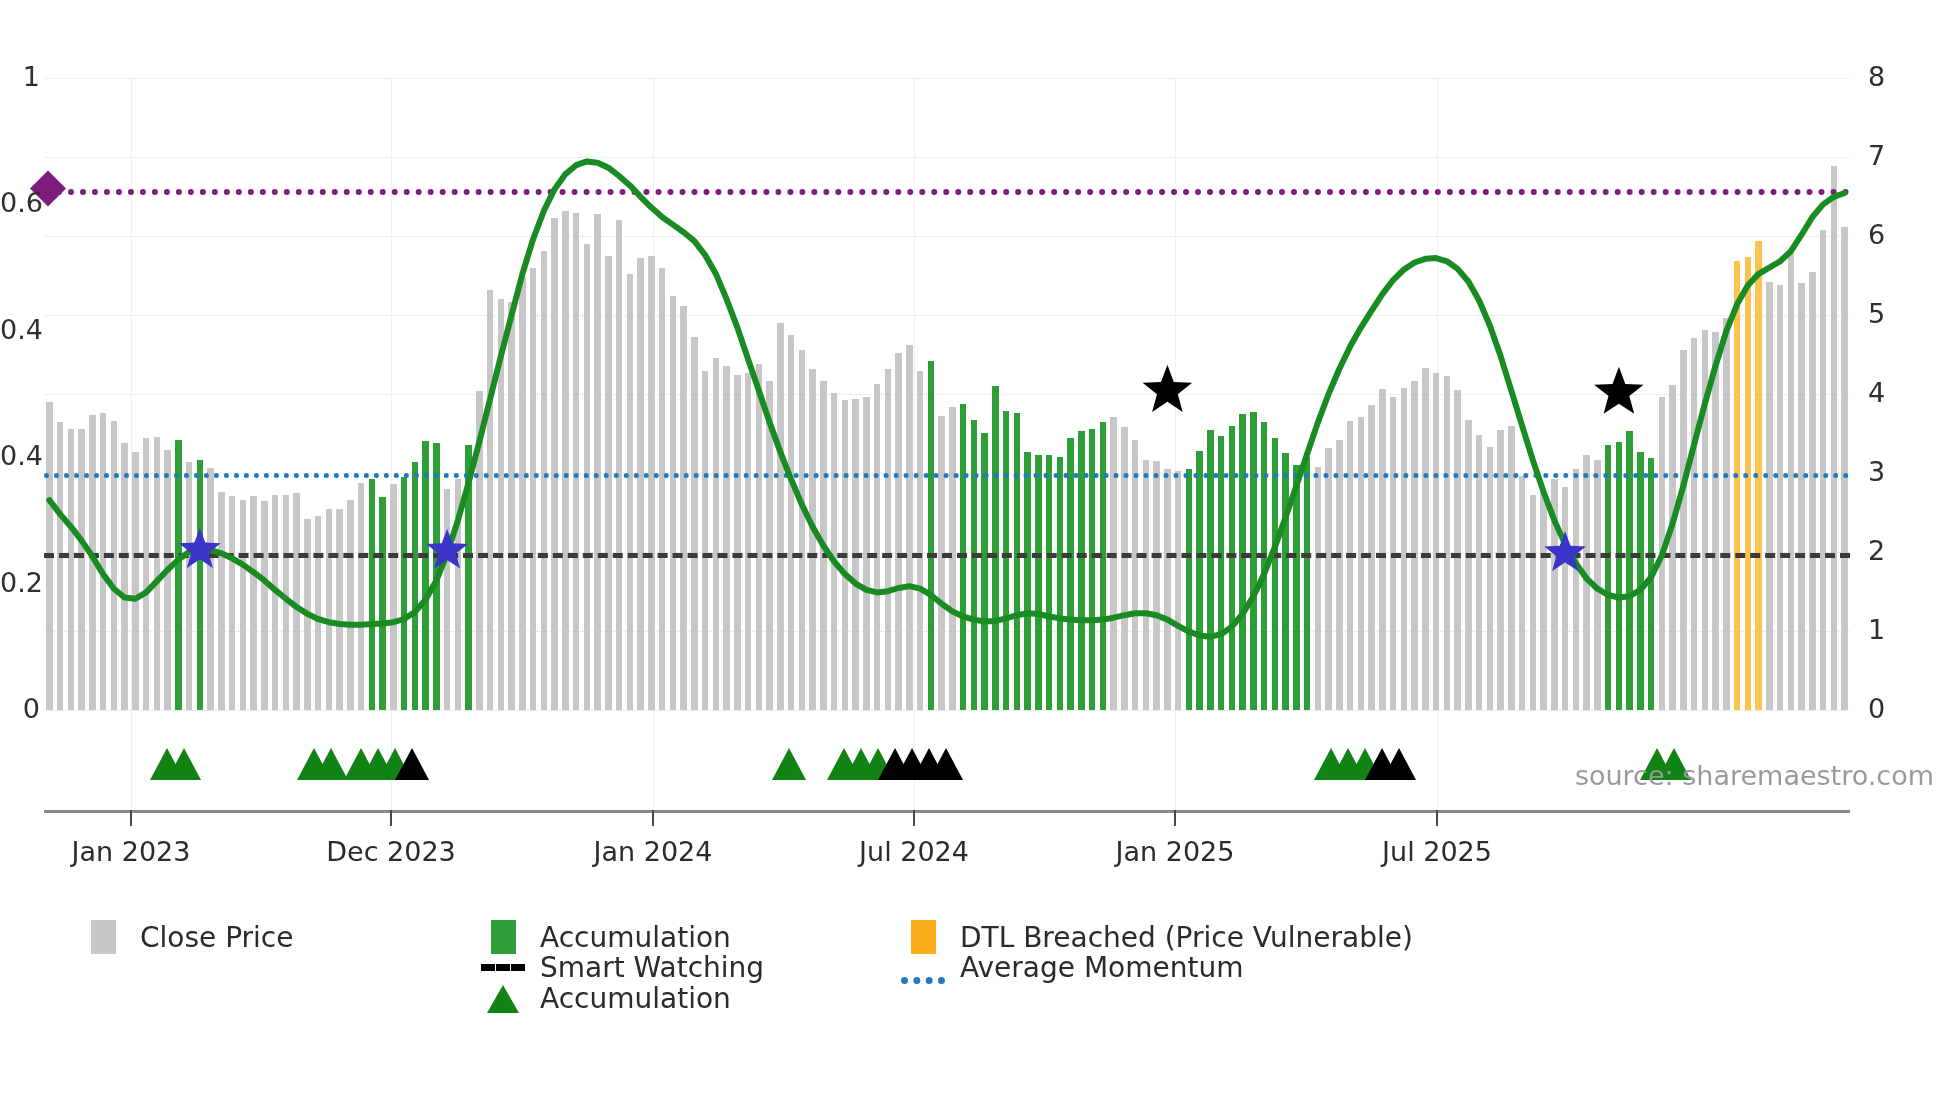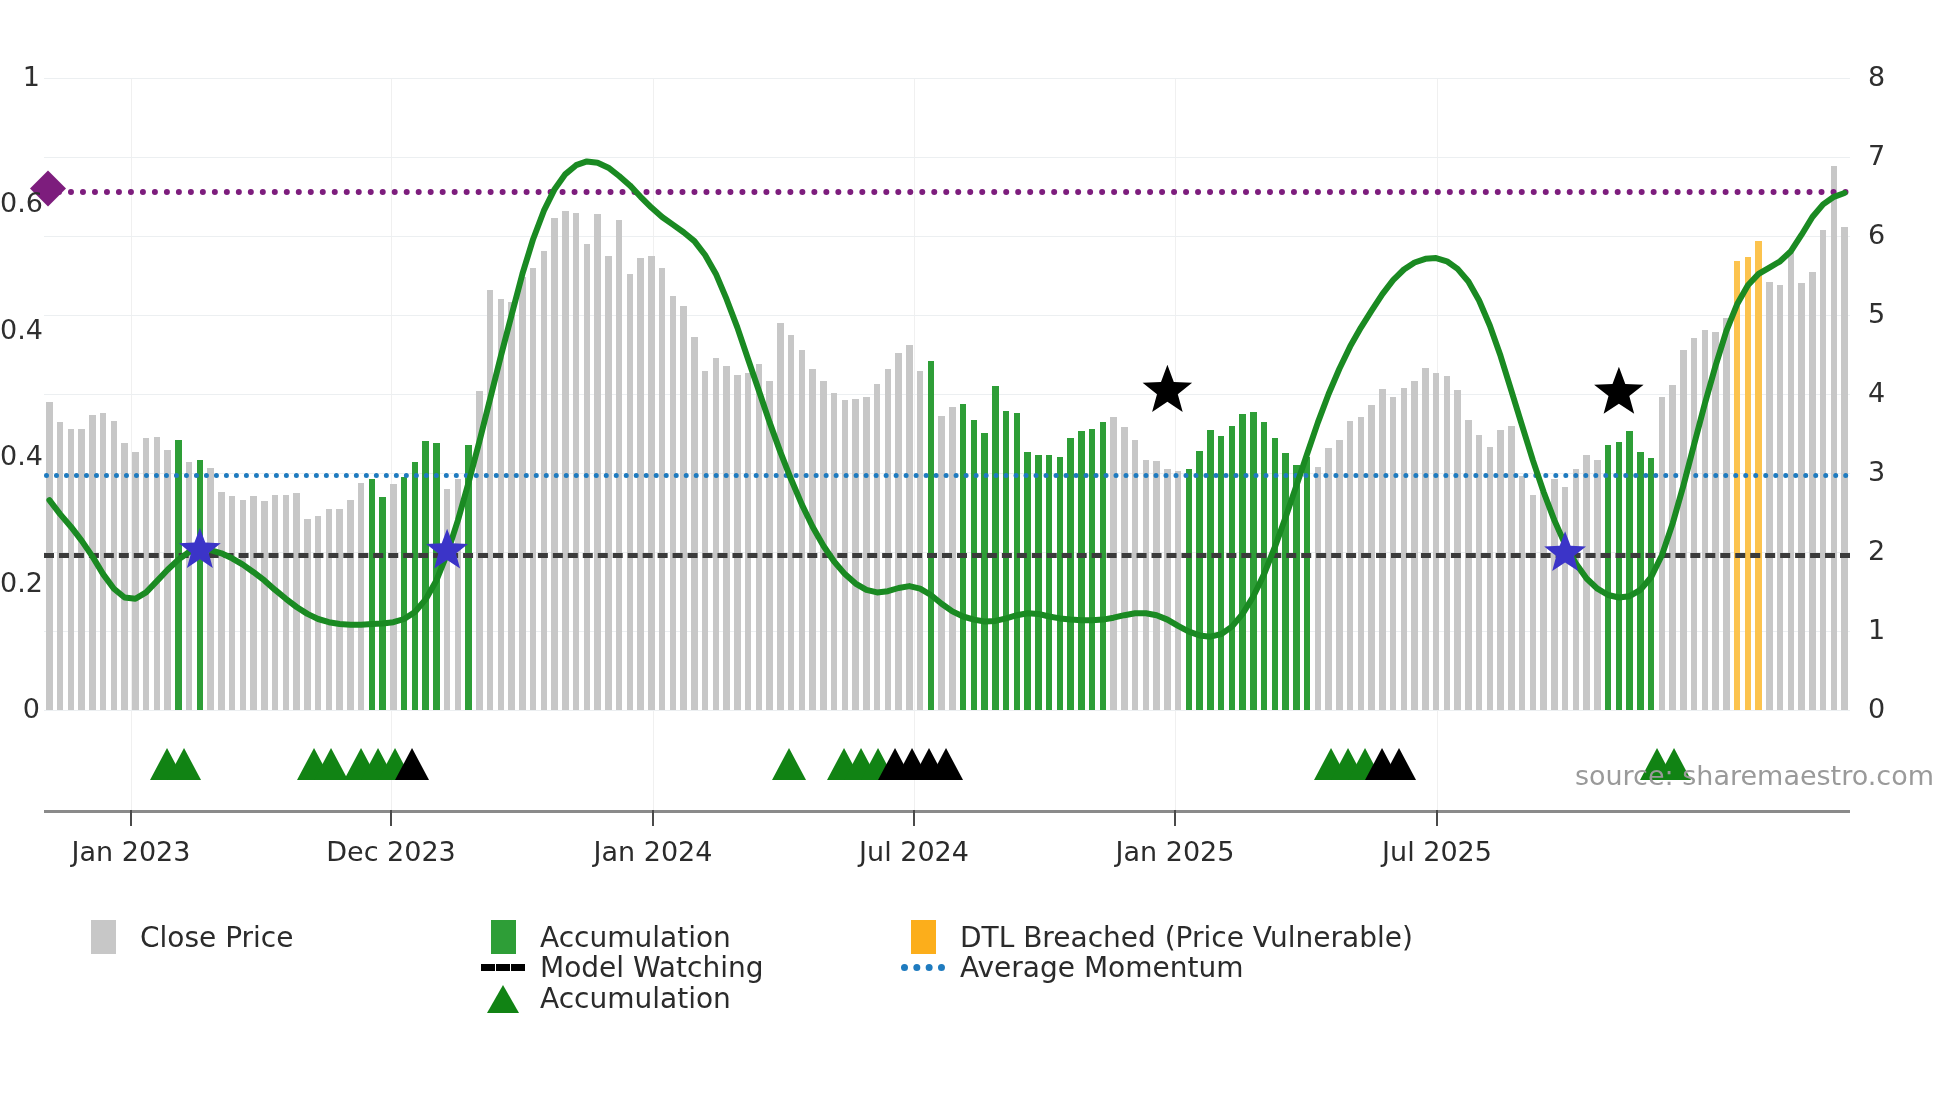--- a/index.html
+++ b/index.html
@@ -352,23 +352,23 @@
             <div class="sw-rect" style="background: rgb(252, 174, 27);"></div>
           </div>
           <div class="lgtxt">DTL Breached (Price Vulnerable)</div>
         </div>
       </div>
       <div class="lgrow" style="position: relative; height: 31px;">
         <div class="lgitem" style="position: absolute; left: 400px;">
           <div class="lgsw">
             <div class="sw-dash" style="border-top-color: rgb(0, 0, 0);"></div>
           </div>
-          <div class="lgtxt">Model Watching</div>
-        </div>
-        <div class="lgitem" style="position: absolute; left: 820px;">
+          <div class="lgtxt">Smart Watching</div>
+        </div>
+        <div class="lgitem" style="position: absolute; left: 820px; align-items: flex-end;">
           <div class="lgsw">
             <div class="sw-dot" style="border-top-color: rgb(31, 123, 191);"></div>
           </div>
           <div class="lgtxt">Average Momentum</div>
         </div>
       </div>
       <div class="lgrow" style="position: relative; height: 31px;">
         <div class="lgitem" style="position: absolute; left: 400px;">
           <div class="lgsw">
             <div style="width: 0px; height: 0px; border-left: 16px solid transparent; border-right: 16px solid transparent; border-bottom: 28px solid rgb(17, 131, 20);"></div>

